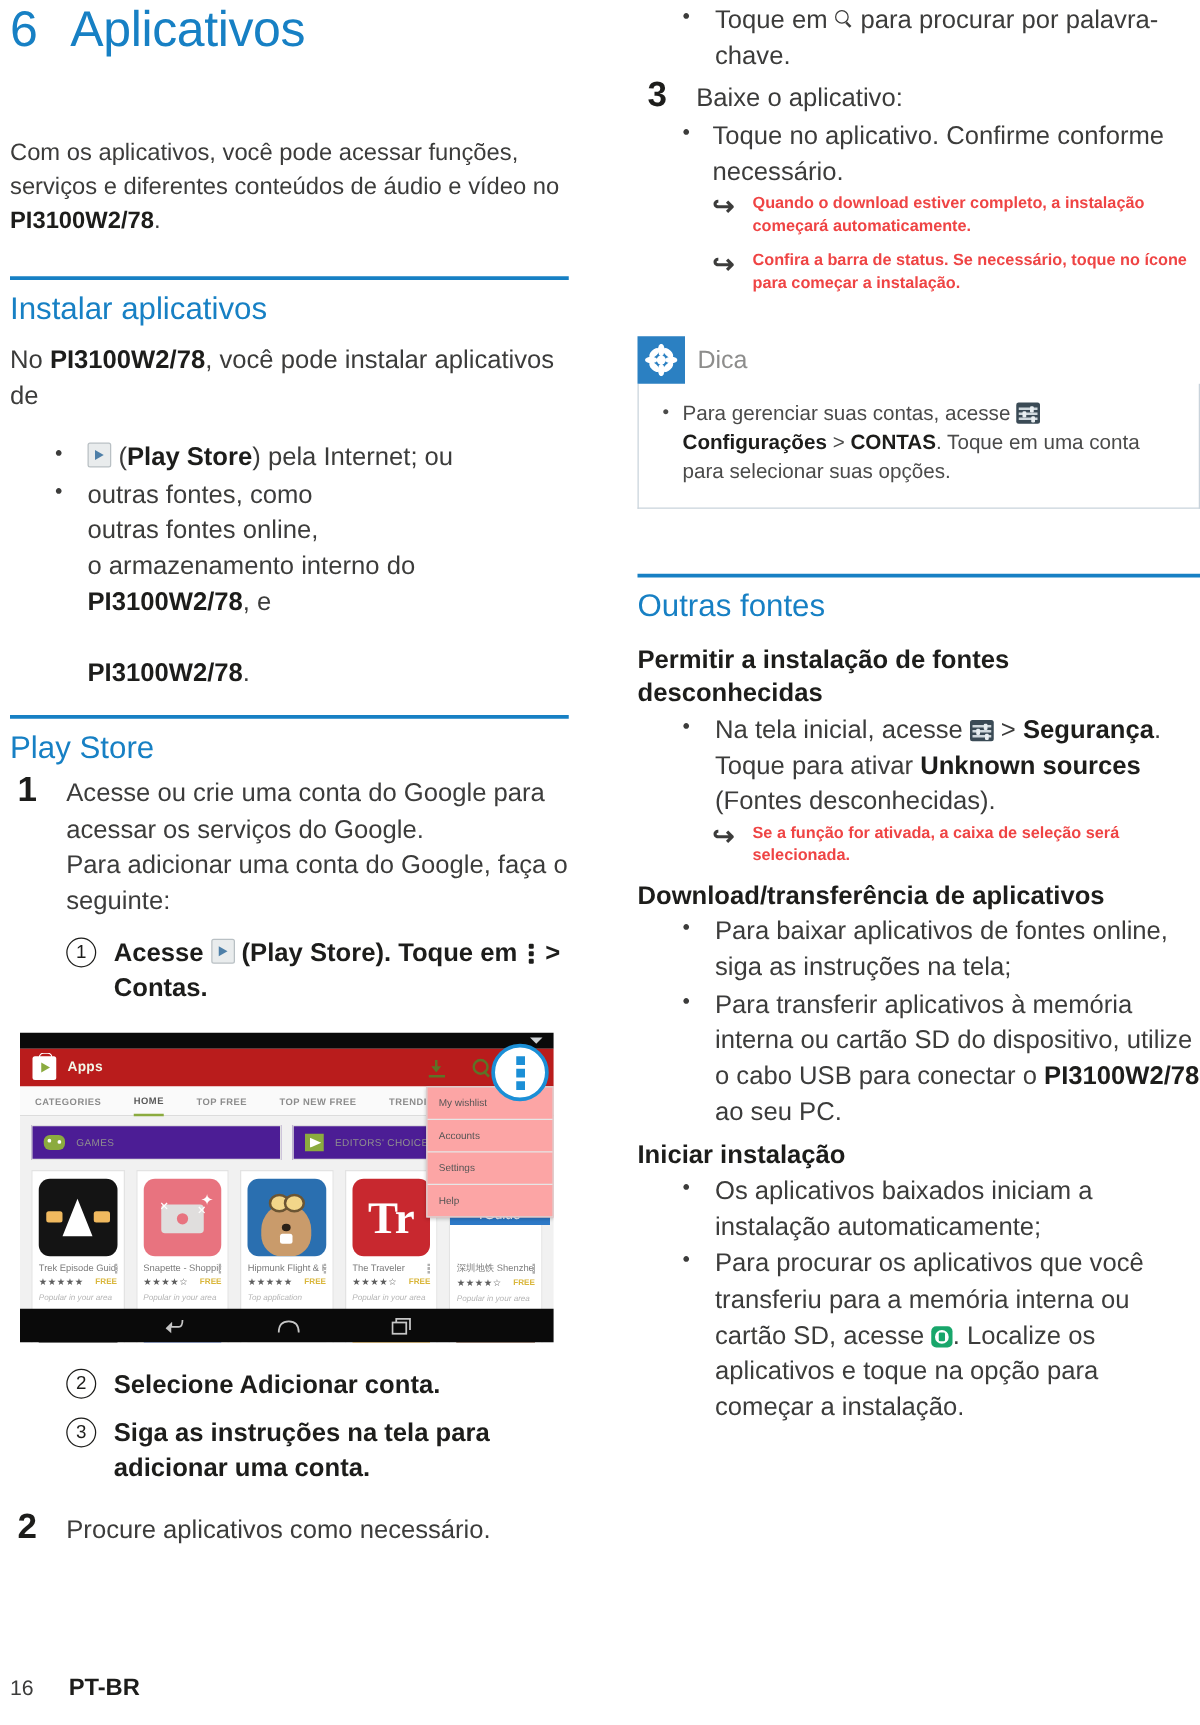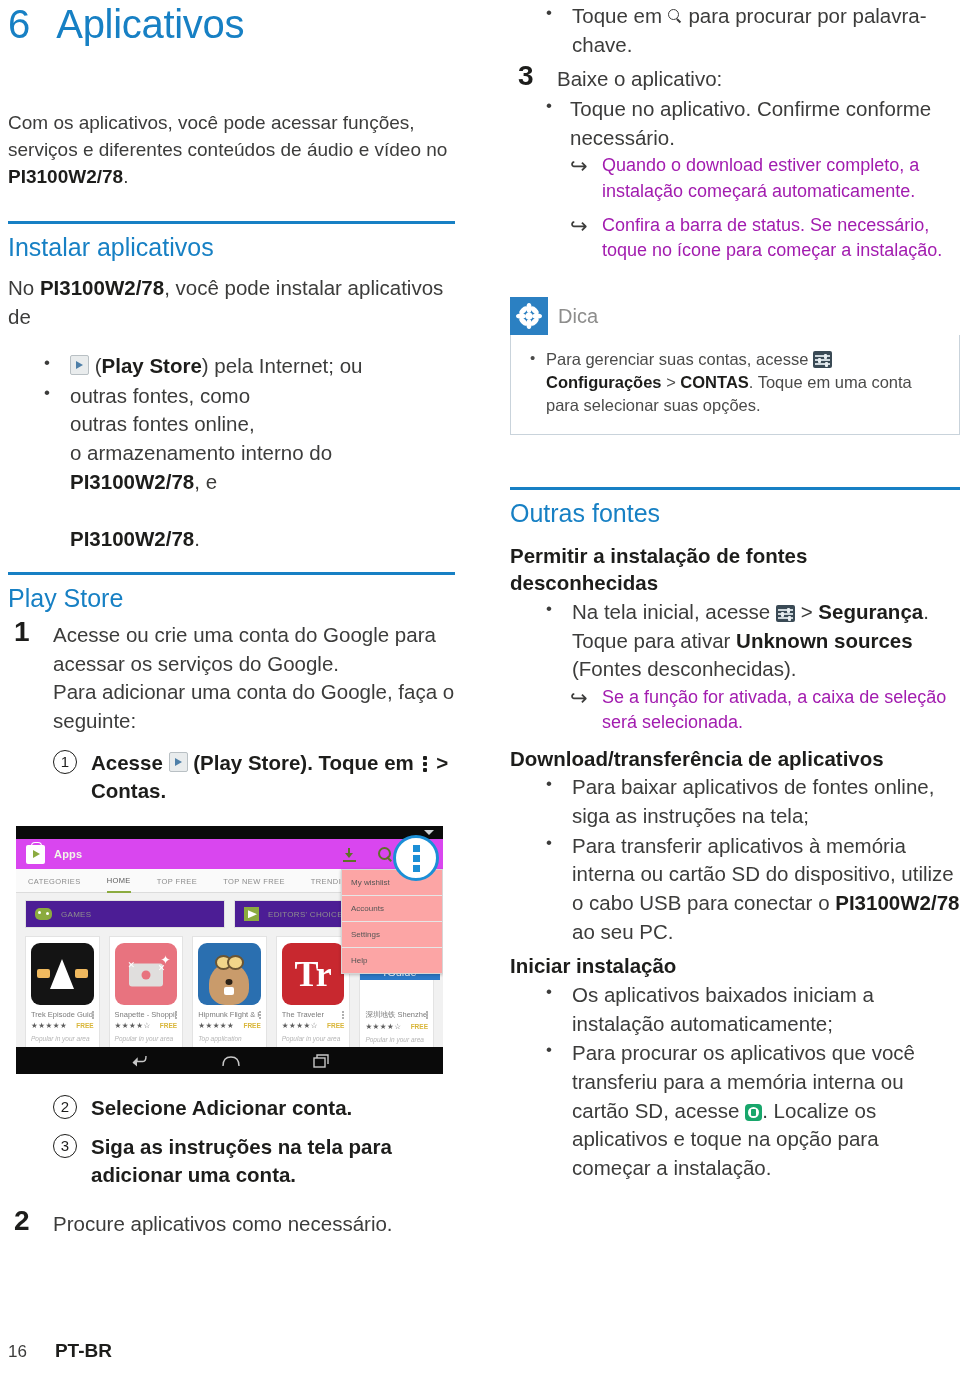--- a/index.html
+++ b/index.html
@@ -98,24 +98,25 @@
     top: -1px;
     font-size: 17px;
     color: #3c3c3b;
   }
   ul.bul > li b { color: #1d1d1b; font-weight: 700; }
 
   
   .arrow-note {
     position: relative;
     padding-left: 92px;
-    font-size: 18px;
+    font-size: 13px;
     line-height: 1.4;
-    color: #a21caf;
+    color: #ef4444;
     margin-top: 1px;
+    font-weight: bold;
   }
   .arrow-note::before {
     content: "\21AA";
     position: absolute;
     left: 60px;
     top: -2px;
     font-size: 21px;
     color: #3c3c3b;
   }
 
@@ -335,21 +336,21 @@
   }
   .shot-statusbar .caret {
     position: absolute; right: 9px; top: 4px;
     width: 0; height: 0;
     border-left: 5px solid transparent;
     border-right: 5px solid transparent;
     border-top: 5px solid #cfd3d6;
   }
   .shot-appbar {
     height: 30px;
-    background: #d946ef;
+    background: #b91c1c;
     display: flex;
     align-items: center;
     padding: 0 10px;
     position: relative;
   }
   .ps-bag {
     width: 19px; height: 19px;
     background: #ffffff;
     border-radius: 2px;
     position: relative;
@@ -429,21 +430,21 @@
     display: flex;
     align-items: center;
     height: 23px;
     border-bottom: 1px solid #dcdcdc;
     padding-left: 12px;
     gap: 26px;
     background: #fafafa;
   }
   .ps-tab {
     font-size: 7.5px;
-    font-weight: 400;
+    font-weight: 700;
     letter-spacing: 0.4px;
     color: #8c8c8c;
     height: 23px;
     line-height: 25px;
   }
   .ps-tab.active {
     color: #5a5a5a;
     border-bottom: 2.5px solid #8bab3f;
   }
   .ps-chips {

